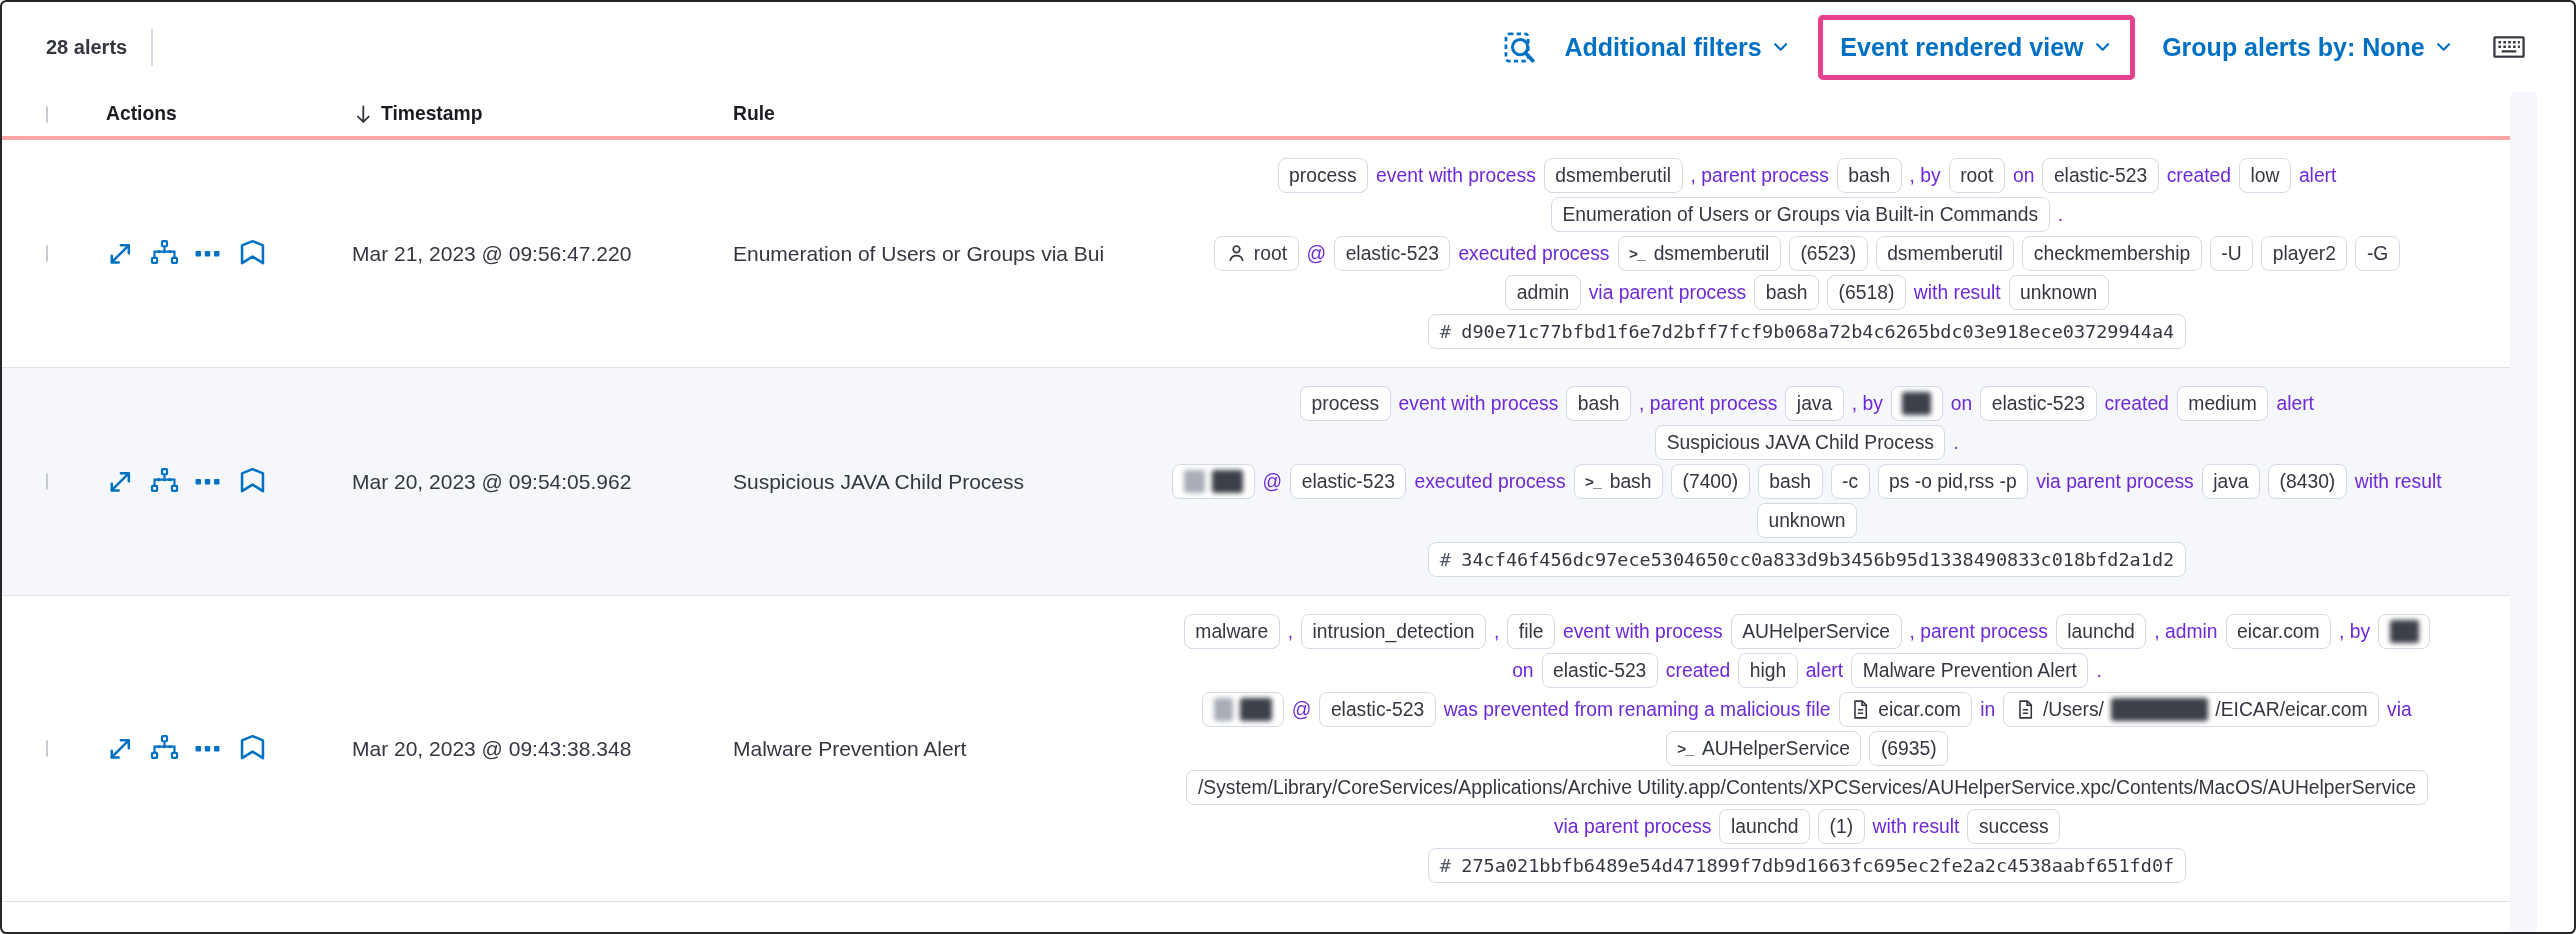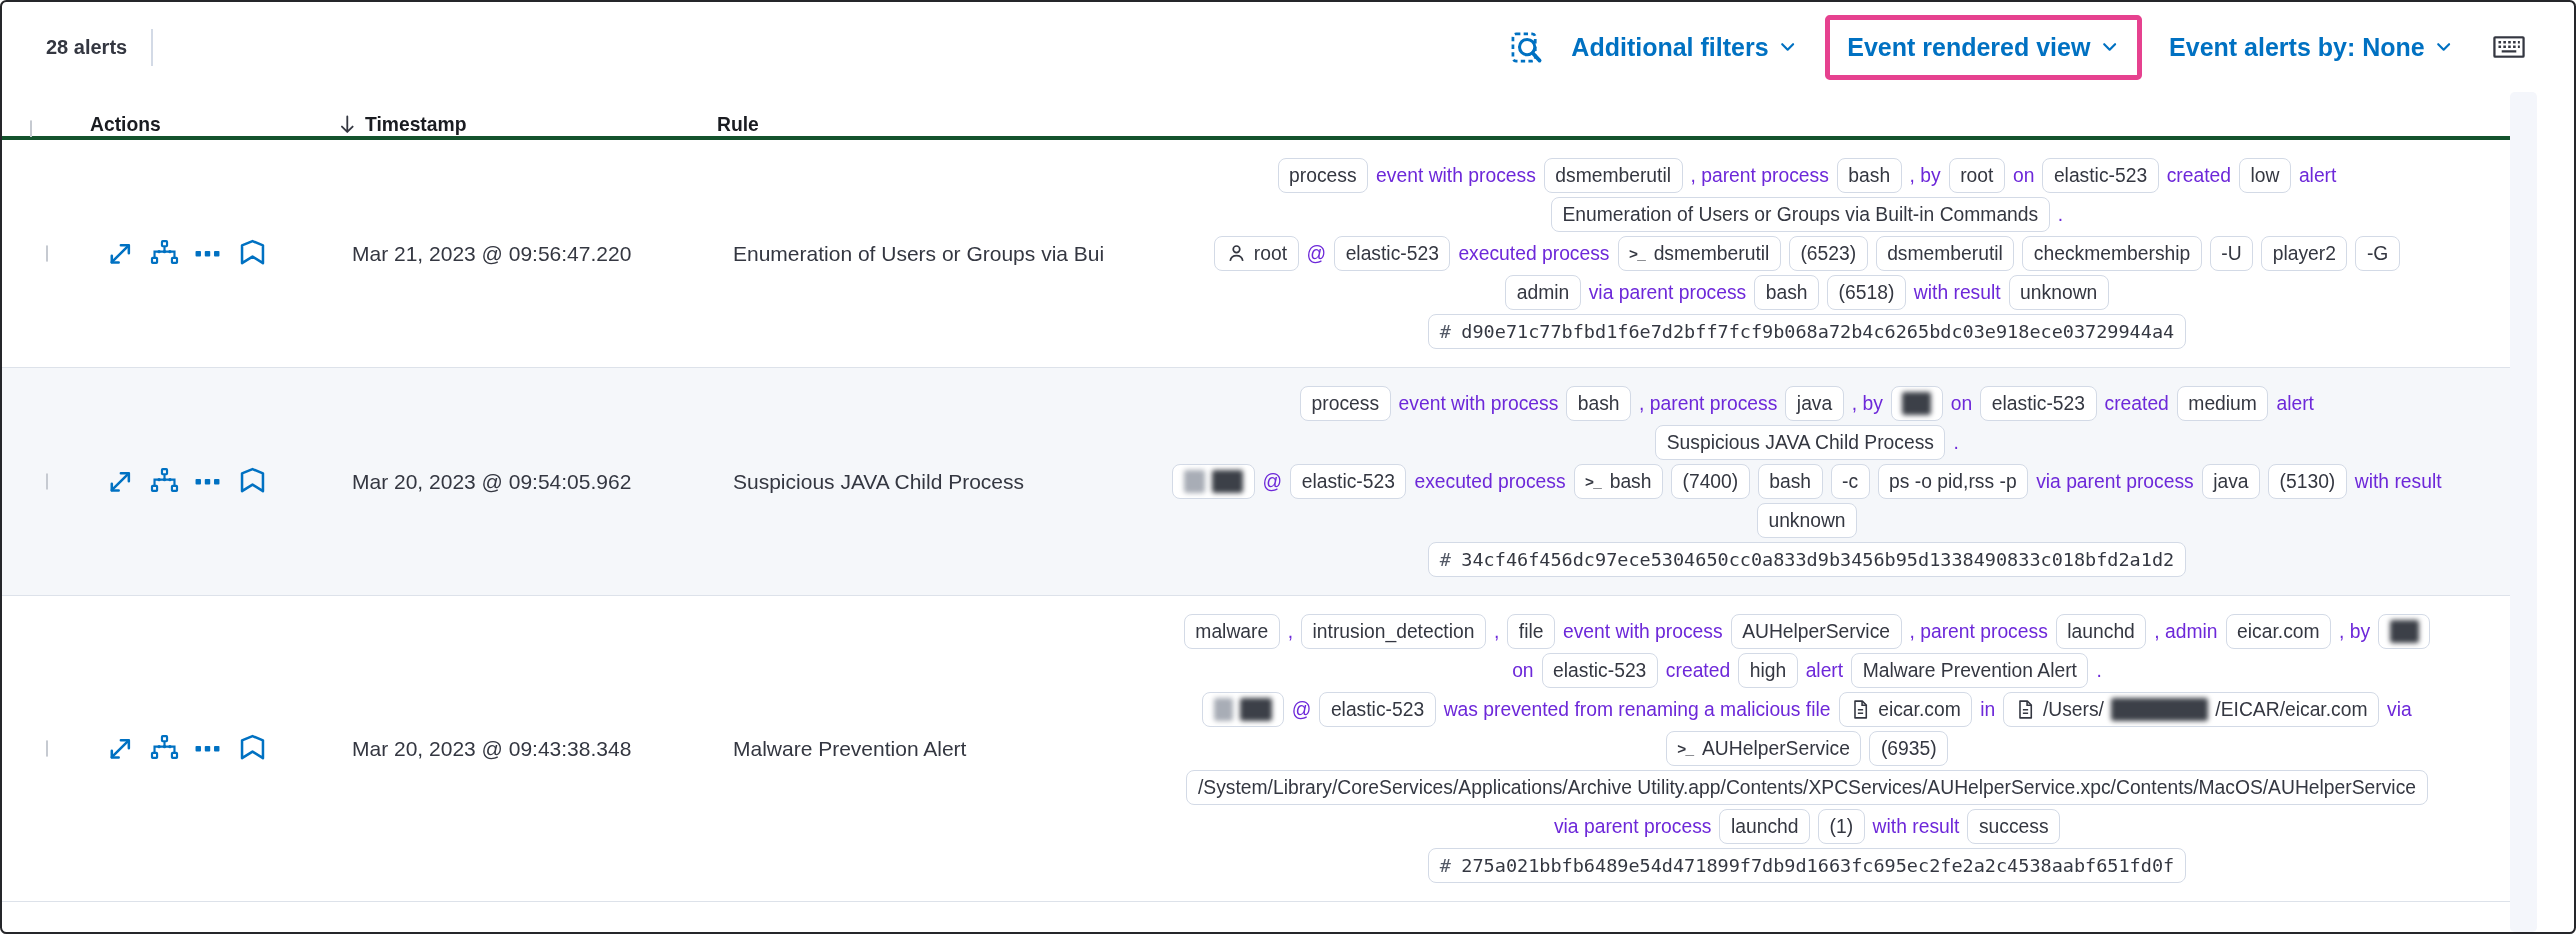--- a/index.html
+++ b/index.html
@@ -13,21 +13,21 @@
   .topbar{position:relative;height:90px;display:flex;align-items:center;justify-content:space-between;padding:0 48px 0 44px;}
   .count-wrap{display:flex;align-items:center;}
   .alerts-count{font-size:20px;font-weight:700;color:#343741;}
   .count-sep{width:1.6px;height:37px;background:#d3dae6;margin-left:24px;}
   .toolbar{display:flex;align-items:center;gap:27px;}
   .tb-link{display:flex;align-items:center;gap:9.7px;color:#0071c2;font-size:25px;font-weight:600;cursor:pointer;white-space:nowrap;}
   .view-select{border:5.6px solid #e6418f;border-radius:4.8px;padding:13px 17.7px;display:flex;align-items:center;gap:11.3px;}
   .icon-btn{display:inline-flex;align-items:center;justify-content:center;cursor:pointer;background:none;border:none;padding:0;}
   
   .table{width:2508px;}
-  .thead{display:flex;align-items:flex-end;height:48px;border-bottom:4px solid #14532d;padding-left:28px;}
+  .thead{display:flex;align-items:center;height:48px;border-bottom:4px solid #fca5a5;padding-left:44px;}
   .th{font-size:19.3px;font-weight:700;color:#1a1c21;display:flex;align-items:center;gap:6.4px;}
   .col-check{width:60px;flex:none;}
   .col-actions{width:246px;flex:none;}
   .col-time{width:381px;flex:none;}
   .col-rule{width:371px;flex:none;overflow:hidden;white-space:nowrap;}
   .col-summary{flex:1;min-width:0;}
   .checkbox{width:26px;height:26px;border:1.6px solid #c6cad1;border-radius:6.4px;background:#fff;cursor:pointer;}
   .row{display:flex;align-items:center;border-bottom:1.6px solid #dde2ea;padding:16px 0 16px 44px;background:#fff;}
   .row.striped{background:#f5f7fa;}
   .row-actions{display:flex;align-items:center;gap:14.5px;}
@@ -73,21 +73,21 @@
       </span>
       <span class="view-select">
         <span class="tb-link">
           <span>Event rendered view</span>
           <svg width="19.3" height="19.3" viewBox="0 0 16 16" fill="none">
               <path d="M3.5 6 L8 10.5 L12.5 6" stroke="#0071c2" stroke-width="1.8" stroke-linecap="round" stroke-linejoin="round"></path>
             </svg>
         </span>
       </span>
       <span class="tb-link">
-        <span>Event alerts by: None</span>
+        <span>Group alerts by: None</span>
         <svg width="19.3" height="19.3" viewBox="0 0 16 16" fill="none">
             <path d="M3.5 6 L8 10.5 L12.5 6" stroke="#0071c2" stroke-width="1.8" stroke-linecap="round" stroke-linejoin="round"></path>
           </svg>
       </span>
       <span class="icon-btn" style="margin-left:11.3px">
         <svg width="34" height="26" viewBox="0 0 21 15">
           <rect x="0.8" y="0.8" width="19.4" height="13.4" rx="1.2" fill="#343741"></rect>
           <rect x="2.2" y="2.2" width="16.6" height="10.6" fill="#fff"></rect>
           <path d="M4 4.6h1.6 M7 4.6h1.6 M10 4.6h1.6 M13 4.6h1.6 M16 4.6h1.2 M4 7.4h1.6 M7 7.4h1.6 M10 7.4h1.6 M13 7.4h1.6 M16 7.4h1.2 M6 10.2h9" stroke="#343741" stroke-width="1.5"></path>
         </svg>
@@ -338,21 +338,21 @@
                 <span>-c</span>
               </span>
               <span class="badge">
                 <span>ps -o pid,rss -p</span>
               </span>
               <span class="sum-text">via parent process</span>
               <span class="badge">
                 <span>java</span>
               </span>
               <span class="badge">
-                <span>(5130)</span>
+                <span>(8430)</span>
               </span>
               <span class="sum-text">with result</span>
             </div>
             <div class="sum-line">
               <span class="badge">
                 <span>unknown</span>
               </span>
             </div>
             <div class="sum-line">
               <span class="badge mono">

